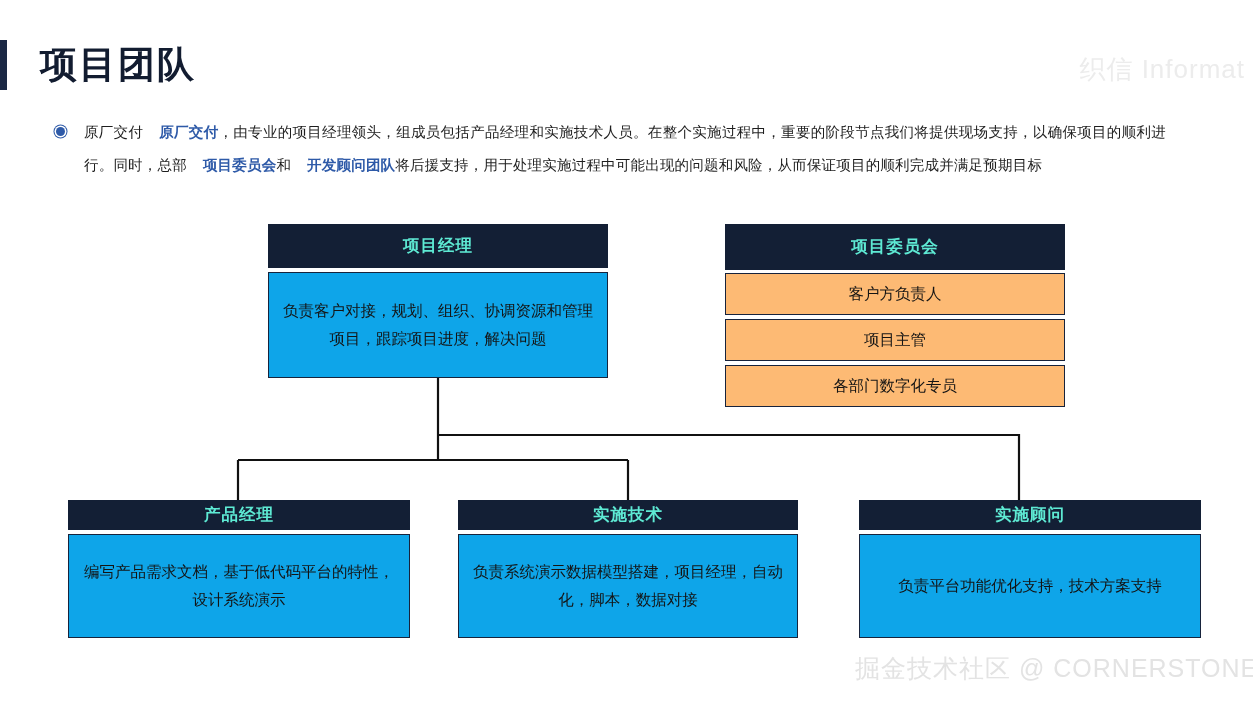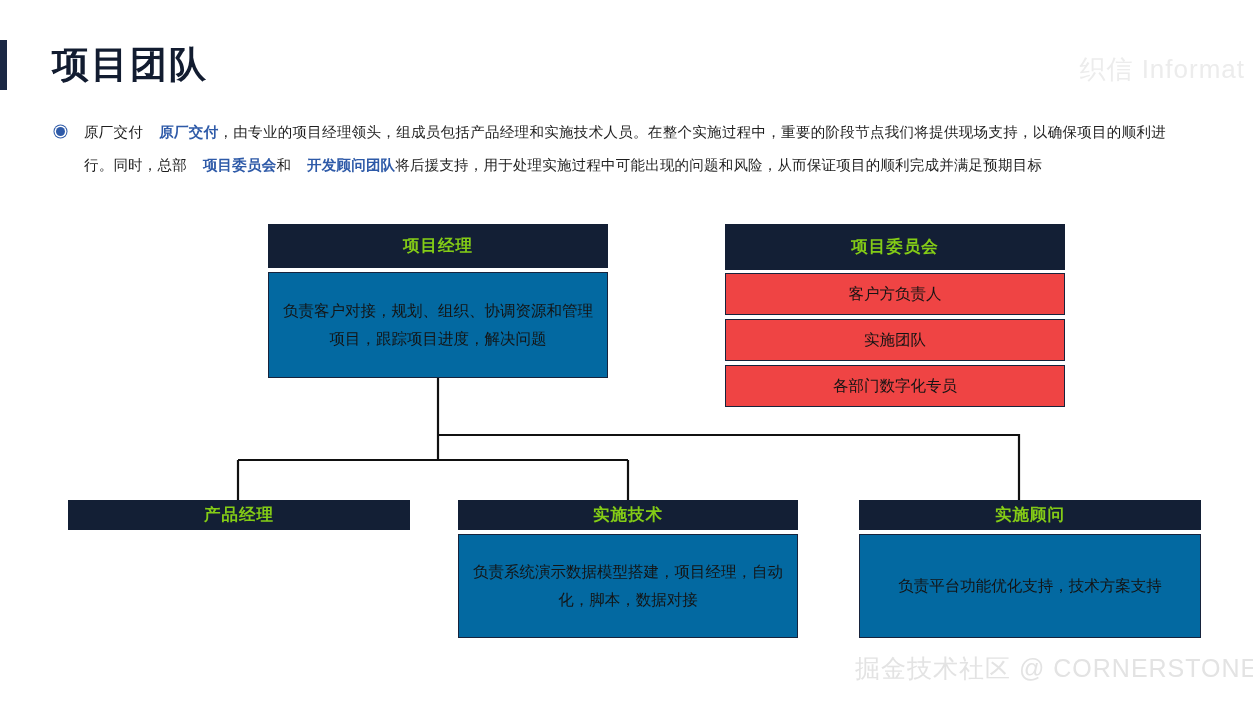--- a/index.html
+++ b/index.html
@@ -20,21 +20,21 @@
   .title-accent {
     position: absolute;
     left: 0px;
     top: 40px;
     width: 7px;
     height: 50px;
     background: #1b2844;
   }
   .page-title {
     position: absolute;
-    left: 52px;
+    left: 40px;
     top: 40px;
     font-size: 37px;
     font-weight: bold;
     letter-spacing: 2px;
     color: #121c30;
     line-height: 50px;
   }
   .watermark-top {
     position: absolute;
     right: 8px;
@@ -90,45 +90,45 @@
     left: 0;
     top: 0;
   }
 
   .node {
     position: absolute;
     box-sizing: border-box;
   }
   .node-header {
     background: #131f35;
-    color: #84cc16;
+    color: #5eead4;
     font-size: 16.5px;
     font-weight: bold;
     letter-spacing: 1px;
     display: flex;
     align-items: center;
     justify-content: center;
     box-sizing: border-box;
   }
   .node-body {
     border: 1.3px solid #17233c;
-    background: #0369a1;
+    background: #0ea5e9;
     font-size: 15.5px;
     line-height: 28px;
     color: #141414;
     display: flex;
     align-items: center;
     justify-content: center;
     text-align: center;
     box-sizing: border-box;
     padding: 4px 12px;
   }
   .sub-box {
     border: 1.3px solid #17233c;
-    background: #ef4444;
+    background: #fdba74;
     font-size: 15.5px;
     color: #141414;
     display: flex;
     align-items: center;
     justify-content: center;
     box-sizing: border-box;
   }
 
   
   #node-pm          { left: 268px; top: 224px; width: 340px; }
@@ -185,27 +185,28 @@
 
   <div class="node" id="node-pm">
     <div class="node-header">项目经理</div>
     <div class="node-body">负责客户对接，规划、组织、协调资源和管理项目，跟踪项目进度，解决问题</div>
   </div>
 
   <div class="node" id="node-committee">
     <div class="node-header">项目委员会</div>
     <div class="sub-list">
       <div class="sub-box">客户方负责人</div>
-      <div class="sub-box">实施团队</div>
+      <div class="sub-box">项目主管</div>
       <div class="sub-box">各部门数字化专员</div>
     </div>
   </div>
 
   <div class="node bottom" id="node-product">
     <div class="node-header">产品经理</div>
+    <div class="node-body">编写产品需求文档，基于低代码平台的特性，设计系统演示</div>
   </div>
 
   <div class="node bottom" id="node-tech">
     <div class="node-header">实施技术</div>
     <div class="node-body">负责系统演示数据模型搭建，项目经理，自动化，脚本，数据对接</div>
   </div>
 
   <div class="node bottom" id="node-consultant">
     <div class="node-header">实施顾问</div>
     <div class="node-body">负责平台功能优化支持，技术方案支持</div>

